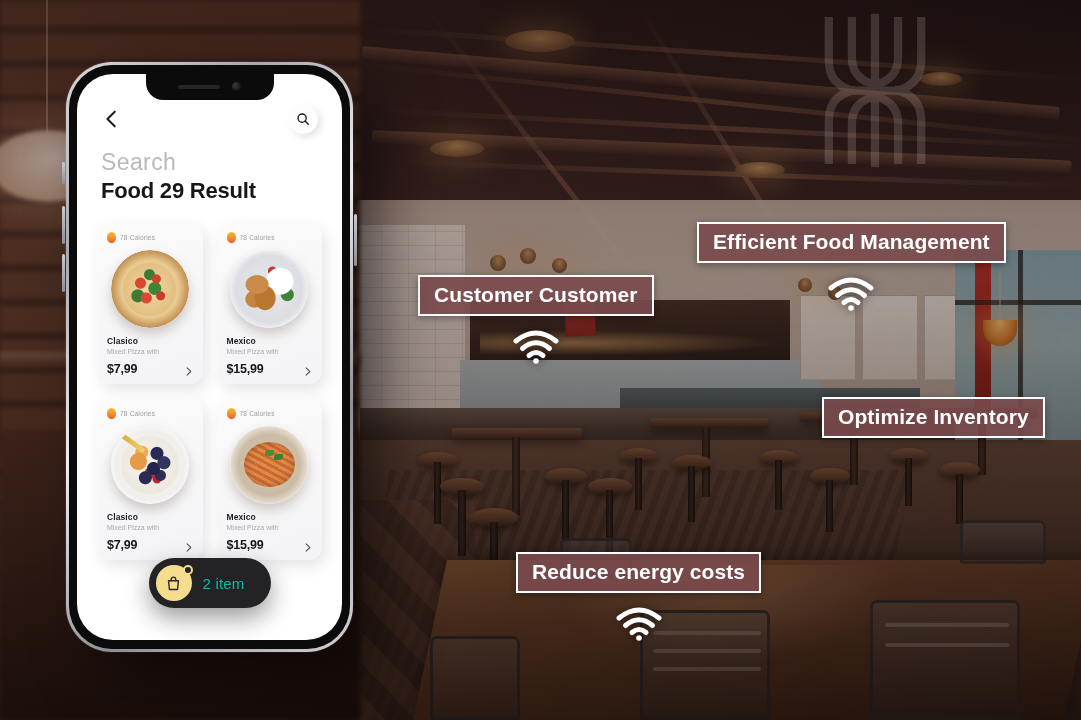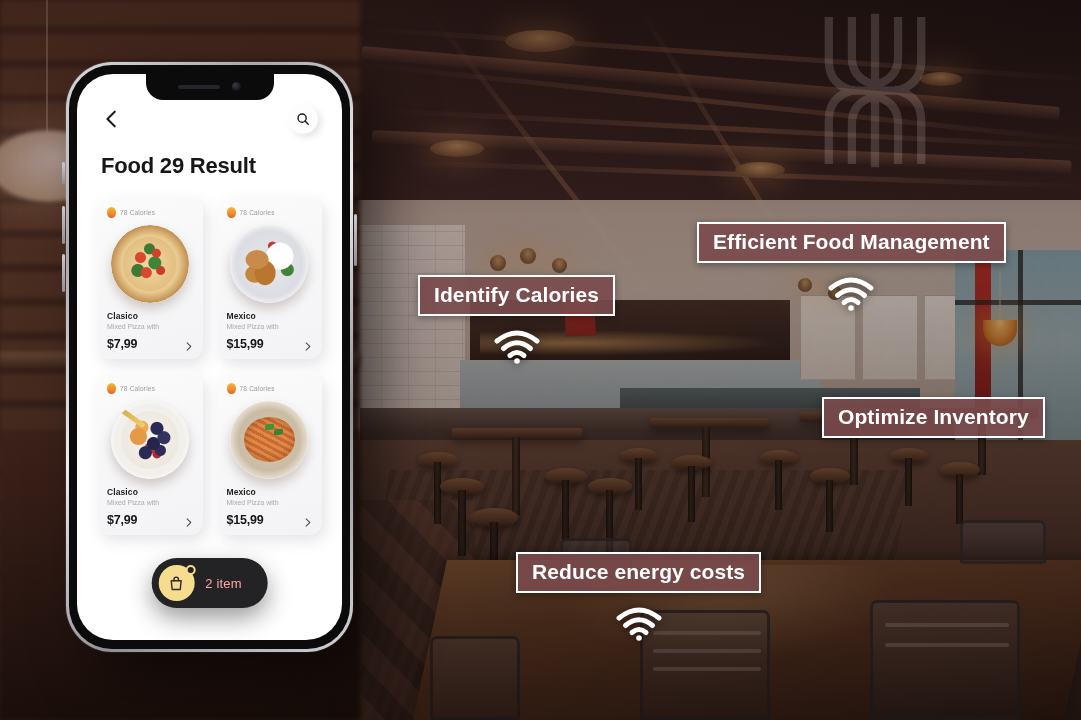--- a/index.html
+++ b/index.html
@@ -436,21 +436,21 @@
     background: #f6dd8d;
     display: flex; align-items: center; justify-content: center;
     flex: none;
   }
   .cart-circle svg { width: 17px; height: 17px; display: block; }
   .cart-dot {
     position: absolute; right: -1px; top: 0;
     width: 10px; height: 10px; border-radius: 50%;
     background: #232326; border: 2px solid #f6dd8d;
   }
-  .cart-label { color: #fca5a5; font-size: 13px; font-weight: 400; letter-spacing: .2px; }
+  .cart-label { color: #14b8a6; font-size: 15px; font-weight: 400; letter-spacing: .2px; }
 </style>
 </head>
 <body>
 
 <div id="stage">
 
   <div class="bg">
 
     <div class="ceiling"></div>
 
@@ -583,21 +583,21 @@
           <path d="M3 11 Q23 -5 43 11" stroke-width="5"></path>
           <path d="M9.5 18.5 Q23 7 36.5 18.5" stroke-width="5"></path>
           <path d="M16 25.5 Q23 19.5 30 25.5" stroke-width="5"></path>
         </g>
         <circle cx="23" cy="31" r="2.8" fill="#ffffff"></circle>
       </svg>
     </div>
   </div>
 
   <div class="callout" style="left:418px; top:275px;">
-    <div class="callout-badge">Identify Calories</div>
+    <div class="callout-badge">Customer Customer</div>
     <div class="wifi-icon">
       <svg viewBox="0 0 46 34" aria-hidden="true">
         <g fill="none" stroke="#ffffff" stroke-linecap="round">
           <path d="M3 11 Q23 -5 43 11" stroke-width="5"></path>
           <path d="M9.5 18.5 Q23 7 36.5 18.5" stroke-width="5"></path>
           <path d="M16 25.5 Q23 19.5 30 25.5" stroke-width="5"></path>
         </g>
         <circle cx="23" cy="31" r="2.8" fill="#ffffff"></circle>
       </svg>
     </div>
@@ -643,20 +643,21 @@
           </div>
           <div class="search-btn">
             <svg viewBox="0 0 24 24" aria-hidden="true">
               <circle cx="10.5" cy="10.5" r="7" fill="none" stroke="#1b1b1f" stroke-width="2.4"></circle>
               <path d="M15.6 15.6 L21 21" stroke="#1b1b1f" stroke-width="2.4" stroke-linecap="round"></path>
             </svg>
           </div>
         </div>
 
         <div class="app-titles">
+          <div class="title-sub">Search</div>
           <div class="title-main">Food 29 Result</div>
         </div>
 
         <div class="grid">
 
           <div class="card">
             <div class="cal-row">
               <div class="cal-icon"></div>
               <div class="cal-text">78 Calories</div>
             </div>

